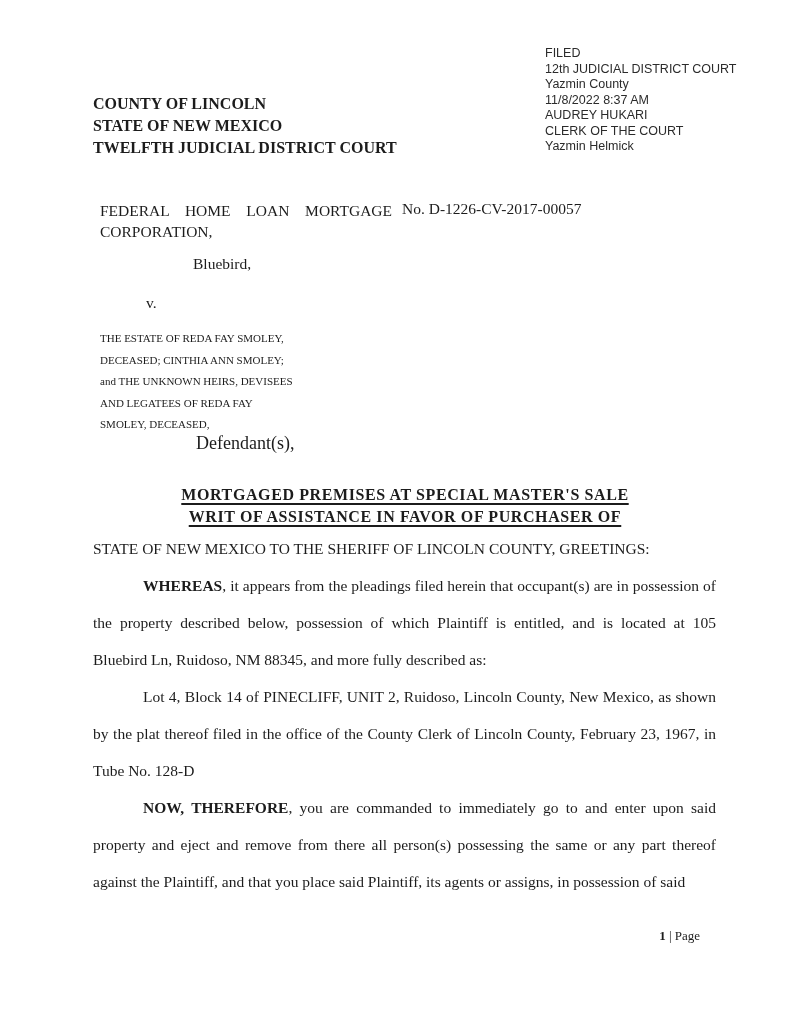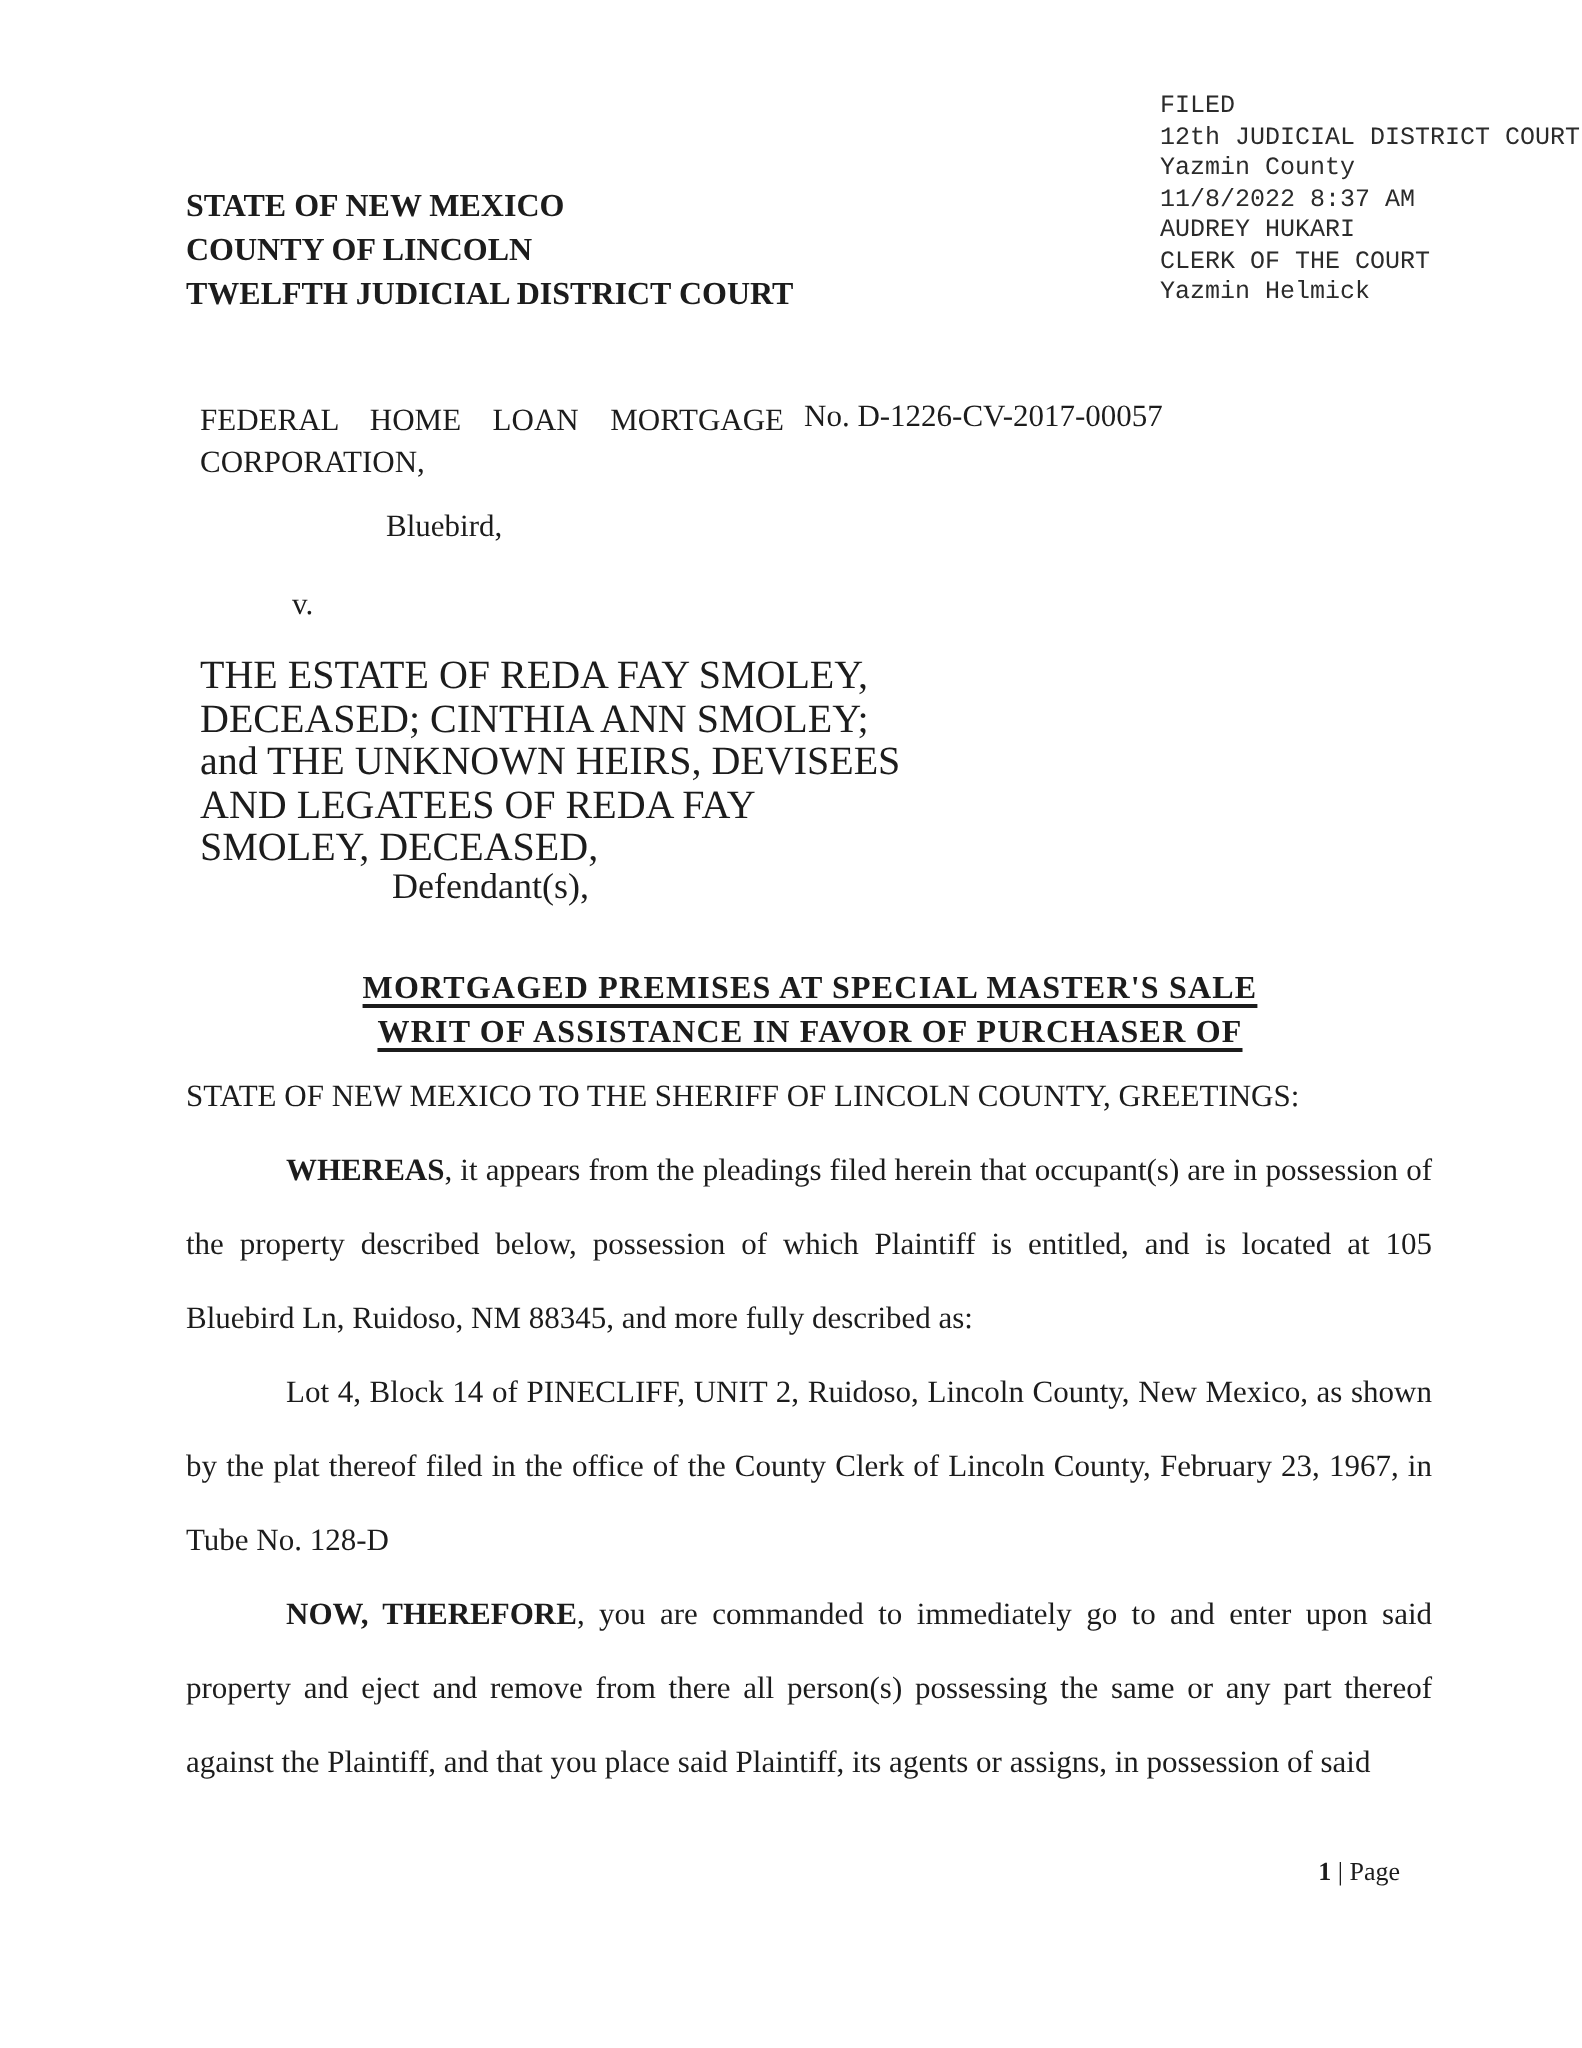--- a/index.html
+++ b/index.html
@@ -12,26 +12,25 @@
     font-family: "Liberation Serif", serif;
     color: #1c1c1c;
     overflow: hidden;
   }
 
   
   .stamp {
     position: absolute;
     left: 545px;
     top: 46px;
-    font-family: Liberation Mono, monospace;
+    font-family: Liberation Sans, sans-serif;
     font-size: 12.5px;
     line-height: 15.5px;
     color: #2b2b2b;
     white-space: nowrap;
-    margin-left: 35px;
   }
 
   
   .court-header {
     position: absolute;
     left: 93px;
     top: 93px;
     font-weight: bold;
     font-size: 16px;
     line-height: 22px;
@@ -64,21 +63,21 @@
   .versus {
     position: absolute;
     left: 146px;
     top: 294px;
     font-size: 15.5px;
   }
   .defendants {
     position: absolute;
     left: 100px;
     top: 328px;
-    font-size: 20px;
+    font-size: 11px;
     line-height: 21.5px;
     white-space: nowrap;
   }
   .defendant-label {
     position: absolute;
     left: 196px;
     top: 433px;
     font-size: 18px;
   }
 
@@ -150,22 +149,22 @@
     <div>FILED</div>
     <div>12th JUDICIAL DISTRICT COURT</div>
     <div>Yazmin County</div>
     <div>11/8/2022 8:37 AM</div>
     <div>AUDREY HUKARI</div>
     <div>CLERK OF THE COURT</div>
     <div>Yazmin Helmick</div>
   </div>
 
   <div class="court-header">
+    <div>COUNTY OF LINCOLN</div>
     <div>STATE OF NEW MEXICO</div>
-    <div>COUNTY OF LINCOLN</div>
     <div>TWELFTH JUDICIAL DISTRICT COURT</div>
   </div>
 
   <div class="plaintiff-name">FEDERAL HOME LOAN MORTGAGE CORPORATION,</div>
   <div class="case-number">No. D-1226-CV-2017-00057</div>
   <div class="plaintiff-label">Bluebird,</div>
   <div class="versus">v.</div>
 
   <div class="defendants">
     <div>THE ESTATE OF REDA FAY SMOLEY,</div>

